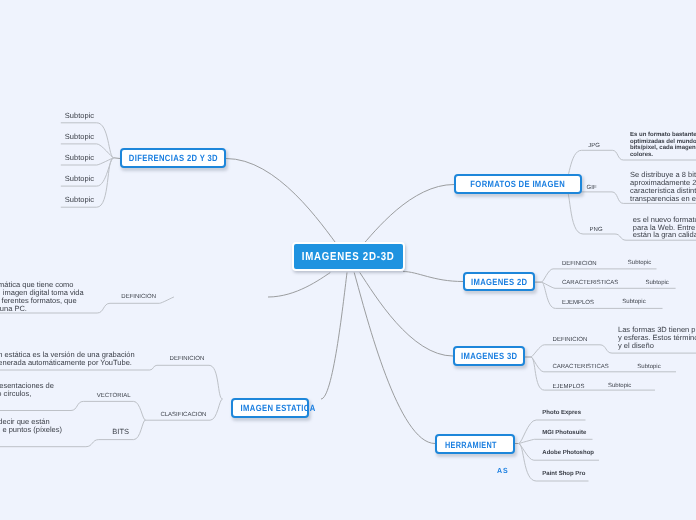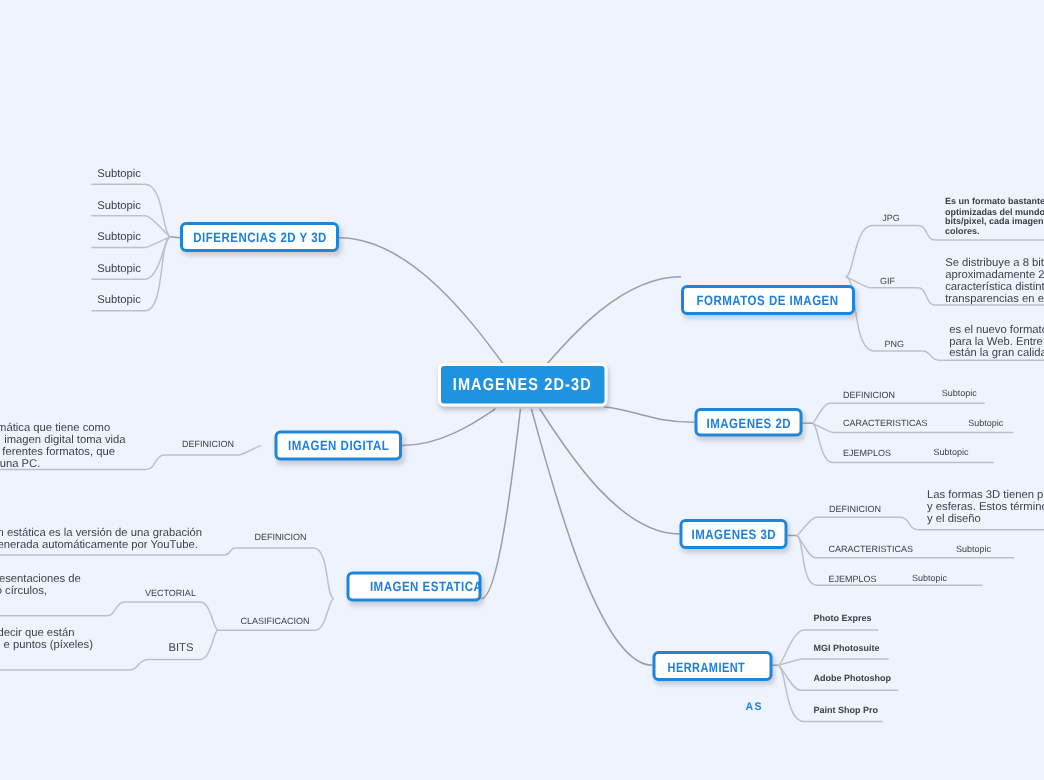--- a/index.html
+++ b/index.html
@@ -73,34 +73,31 @@
       <path d="M110.0,303.3 L159.4,303.3 C161.7,303.3 173.0,297.0 174.0,297.0"></path>
       <path d="M0.0,313.0 L97.2,313.0 C104.2,313.0 103.0,303.3 110.0,303.3"></path>
     </g>
   </svg>
   <div class="node root" style="left:292px;top:242px;width:113px;height:29px;">
       <span>IMAGENES 2D-3D</span>
     </div>
   <div class="node main" style="left:120px;top:148px;width:106px;height:20px;">
       <span>DIFERENCIAS 2D Y 3D</span>
     </div>
-  <div class="node main" style="left:454px;top:174px;width:116px;height:20px;margin-top:16px;">
+  <div class="node main" style="left:454px;top:174px;width:128px;height:20px;">
       <span>FORMATOS DE IMAGEN</span>
     </div>
   <div class="node main" style="left:463px;top:272px;width:72px;height:19px;">
       <span>IMAGENES 2D</span>
     </div>
   <div class="node main" style="left:453px;top:346px;width:72px;height:20px;text-align:center;">
       <span>IMAGENES 3D</span>
     </div>
-  <div class="node main" style="left:231px;top:381px;width:90px;height:20px;padding-left:16px;">
+  <div class="node main" style="left:231px;top:398px;width:78px;height:20px;padding-left:16px;">
       <span>IMAGEN ESTATICA</span>
-    </div>
-  <div class="node main" style="left:183px;top:287px;width:85px;height:20px;">
-      <span>IMAGEN DIGITAL</span>
     </div>
   <div class="node main" style="left:435px;top:434px;width:80px;height:20px;">
       <span style="position:absolute;left:8.4px;top:4.2px;transform:scaleX(.81);transform-origin:left top;">HERRAMIENT</span>
       <span style="position:absolute;left:60.3px;top:5.6px;font-size:7.4px;letter-spacing:.9px;transform:scaleX(.95);transform-origin:left top;margin-top:24px;">AS</span>
     </div>
   <div class="lbl" style="left:64.8px;top:111.8px;font-size:7.5px;"><span>Subtopic</span></div>
   <div class="lbl" style="left:64.8px;top:132.9px;font-size:7.5px;"><span>Subtopic</span></div>
   <div class="lbl" style="left:64.8px;top:154px;font-size:7.5px;"><span>Subtopic</span></div>
   <div class="lbl" style="left:64.8px;top:175.1px;font-size:7.5px;"><span>Subtopic</span></div>
   <div class="lbl" style="left:64.8px;top:196.2px;font-size:7.5px;"><span>Subtopic</span></div>

